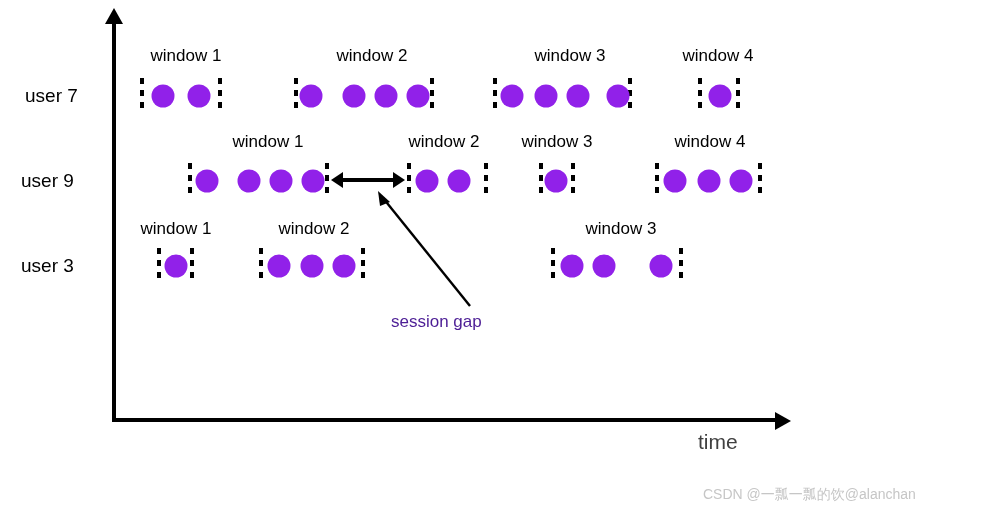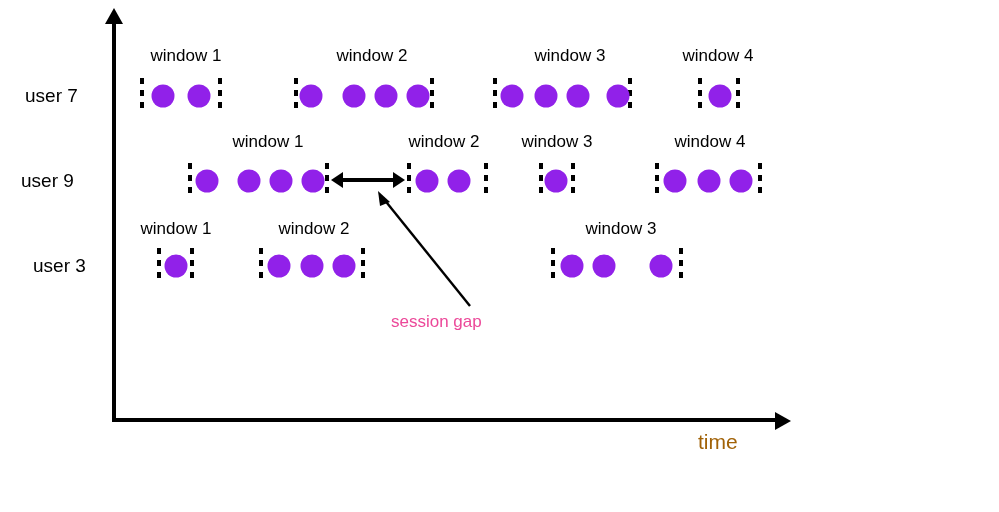--- a/index.html
+++ b/index.html
@@ -66,28 +66,28 @@
     color: #000000;
     white-space: nowrap;
     transform: translateX(-50%);
     text-align: center;
   }
   #time-label {
     position: absolute;
     left: 698px;
     top: 430px;
     font-size: 21px;
-    color: #a16207;
+    color: #404040;
   }
   #session-gap-label {
     position: absolute;
     left: 391px;
     top: 312px;
     font-size: 17px;
-    color: #ec4899;
+    color: #4c1d95;
     white-space: nowrap;
   }
   
   .event-dot {
     position: absolute;
     width: 23px;
     height: 23px;
     border-radius: 50%;
     background: #9121e9;
     transform: translate(-50%, -50%);
@@ -202,21 +202,21 @@
       <span class="window-label" style="left: 557px; top: 132px;">window 3</span>
       <div class="window-edge" style="left: 541px; top: 181px;"></div>
       <div class="window-edge" style="left: 573px; top: 181px;"></div>
       <div class="event-dot" style="left: 556px; top: 181px; background: rgb(145, 33, 233);"></div>
       <span class="window-label" style="left: 710px; top: 132px;">window 4</span>
       <div class="window-edge" style="left: 657px; top: 181px;"></div>
       <div class="window-edge" style="left: 760px; top: 181px;"></div>
       <div class="event-dot" style="left: 675px; top: 181px; background: rgb(145, 33, 233);"></div>
       <div class="event-dot" style="left: 709px; top: 181px; background: rgb(145, 33, 233);"></div>
       <div class="event-dot" style="left: 741px; top: 181px; background: rgb(145, 33, 233);"></div>
-      <span class="user-label" style="left: 33px; top: 255px;">user 3</span>
+      <span class="user-label" style="left: 21px; top: 255px;">user 3</span>
       <span class="window-label" style="left: 176px; top: 219px;">window 1</span>
       <div class="window-edge" style="left: 159px; top: 266px;"></div>
       <div class="window-edge" style="left: 192px; top: 266px;"></div>
       <div class="event-dot" style="left: 176px; top: 266px; background: rgb(145, 33, 233);"></div>
       <span class="window-label" style="left: 314px; top: 219px;">window 2</span>
       <div class="window-edge" style="left: 261px; top: 266px;"></div>
       <div class="window-edge" style="left: 363px; top: 266px;"></div>
       <div class="event-dot" style="left: 279px; top: 266px; background: rgb(145, 33, 233);"></div>
       <div class="event-dot" style="left: 312px; top: 266px; background: rgb(145, 33, 233);"></div>
       <div class="event-dot" style="left: 344px; top: 266px; background: rgb(145, 33, 233);"></div>
@@ -234,14 +234,15 @@
 
   <svg id="gap-pointer-svg" viewBox="0 0 110 122" xmlns="http://www.w3.org/2000/svg">
     <line x1="100" y1="118" x2="13" y2="10" stroke="#000000" stroke-width="2.4"></line>
     <polygon points="8,3 20,14 10,18" fill="#000000"></polygon>
   </svg>
 
   <span id="session-gap-label">session gap</span>
 
   <span id="time-label">time</span>
 
+  <span id="watermark">CSDN @一瓢一瓢的饮@alanchan</span>
 
 </div>
 
 </body></html>

